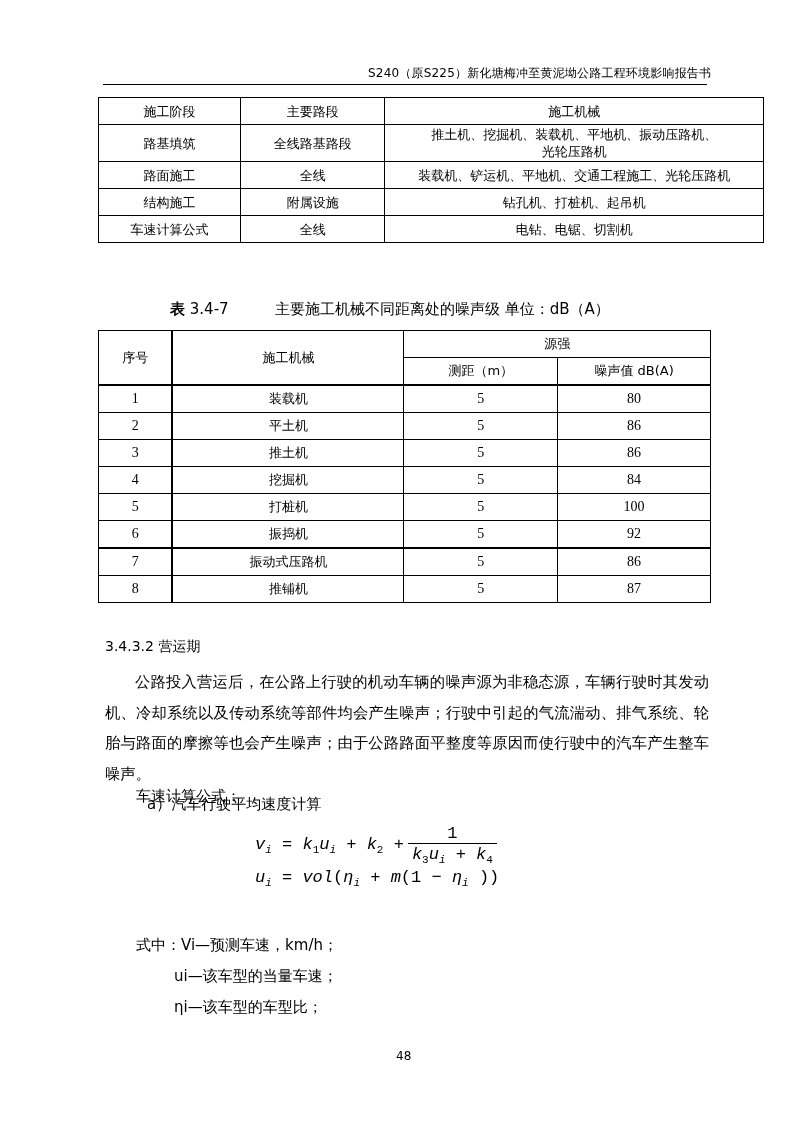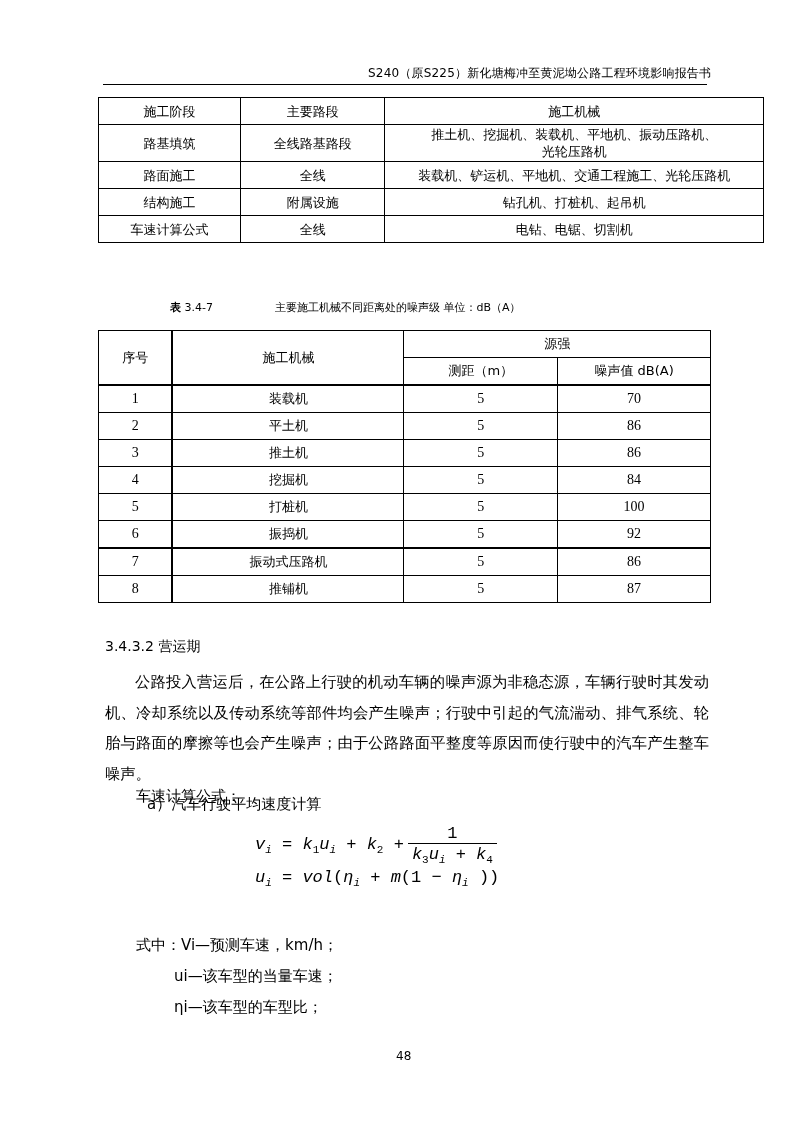--- a/index.html
+++ b/index.html
@@ -20,21 +20,21 @@
   td, th { border: 1px solid #000; text-align: center; vertical-align: middle; padding: 0; font-weight: normal; }
   #tbl1 { left: 98px; top: 97px; width: 666px; }
   #tbl1 td { height: 26px; line-height: 17px; }
   #tbl1 tr.tall td { height: 36px; }
   #tbl1 col.c1 { width: 131px; }
   #tbl1 col.c2 { width: 133px; }
   #tbl1 col.c3 { width: 349px; }
   #tbl1 { border: 1.5px solid #000; }
 
   .caption {
-    position: absolute; left: 170px; top: 300px; font-size: 11px; white-space: nowrap;
+    position: absolute; left: 170px; top: 300px; font-size: 15px; white-space: nowrap;
   }
   .caption .num { display: inline-block; width: 105px; }
   .caption .num .lbl { font-weight: bold; }
 
   #tbl2 { left: 98px; top: 330px; width: 613px; border: 1.5px solid #000; }
   #tbl2 col.c1 { width: 74px; }
   #tbl2 col.c2 { width: 232px; }
   #tbl2 col.c3 { width: 154px; }
   #tbl2 col.c4 { width: 153px; }
   #tbl2 td { height: 26px; font-size: 13px; margin-top: 9px; }
@@ -130,21 +130,21 @@
   <tr>
     <td>测距（m）</td>
     <td>噪声值 dB(A)</td>
   </tr>
   </tbody>
     <tbody id="tbl2-body">
       <tr>
         <td class="num bt">1</td>
         <td class="bl bt">装载机</td>
         <td class="num bt">5</td>
-        <td class="num bt">70</td>
+        <td class="num bt">80</td>
       </tr>
       <tr>
         <td class="num">2</td>
         <td class="bl">平土机</td>
         <td class="num">5</td>
         <td class="num">86</td>
       </tr>
       <tr>
         <td class="num">3</td>
         <td class="bl">推土机</td>

